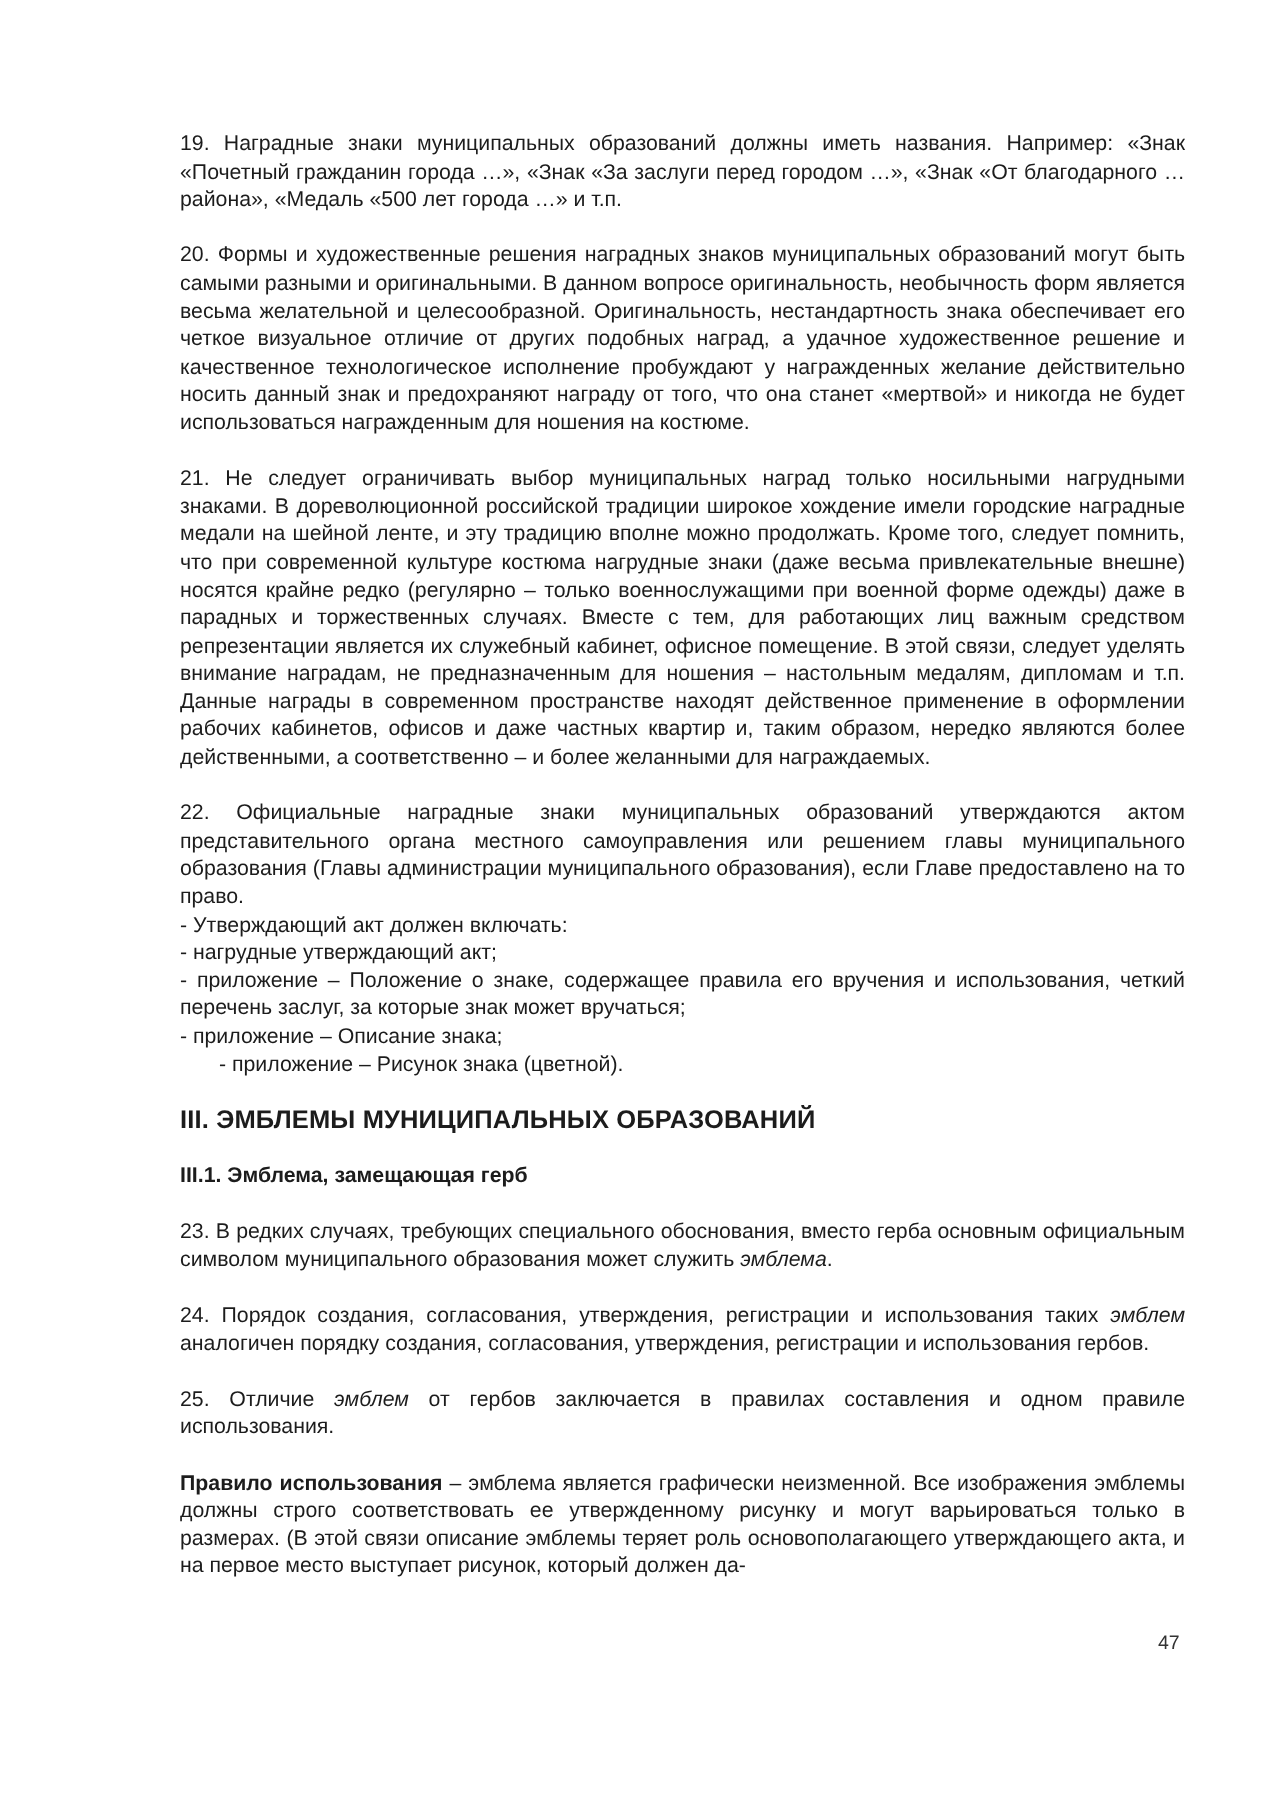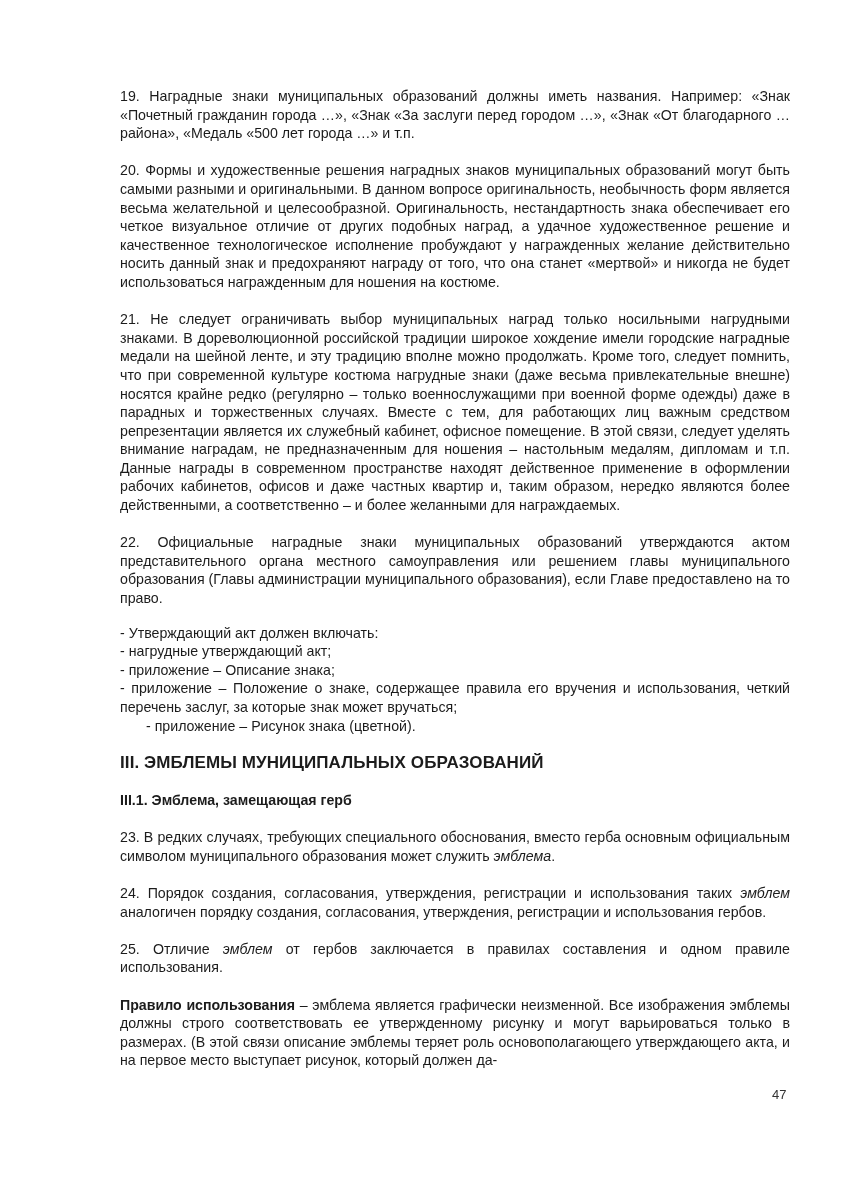--- a/index.html
+++ b/index.html
@@ -22,25 +22,25 @@
     font-family: "Liberation Sans", sans-serif; font-size: 13px; color: #333;
   }
 </style>
 </head>
 <body>
 
 <div class="page">
   <p>19. Наградные знаки муниципальных образований должны иметь названия. Например: «Знак «Почетный гражданин города …», «Знак «За заслуги перед городом …», «Знак «От благодарного … района», «Медаль «500 лет города …» и т.п.</p>
   <p>20. Формы и художественные решения наградных знаков муниципальных образований могут быть самыми разными и оригинальными. В данном вопросе оригинальность, необычность форм является весьма желательной и целесообразной. Оригинальность, нестандартность знака обеспечивает его четкое визуальное отличие от других подобных наград, а удачное художественное решение и качественное технологическое исполнение пробуждают у награжденных желание действительно носить данный знак и предохраняют награду от того, что она станет «мертвой» и никогда не будет использоваться награжденным для ношения на костюме.</p>
   <p>21. Не следует ограничивать выбор муниципальных наград только носильными нагрудными знаками. В дореволюционной российской традиции широкое хождение имели городские наградные медали на шейной ленте, и эту традицию вполне можно продолжать. Кроме того, следует помнить, что при современной культуре костюма нагрудные знаки (даже весьма привлекательные внешне) носятся крайне редко (регулярно – только военнослужащими при военной форме одежды) даже в парадных и торжественных случаях. Вместе с тем, для работающих лиц важным средством репрезентации является их служебный кабинет, офисное помещение. В этой связи, следует уделять внимание наградам, не предназначенным для ношения – настольным медалям, дипломам и т.п. Данные награды в современном пространстве находят действенное применение в оформлении рабочих кабинетов, офисов и даже частных квартир и, таким образом, нередко являются более действенными, а соответственно – и более желанными для награждаемых.</p>
-  <p style="margin-bottom:16px">22. Официальные наградные знаки муниципальных образований утверждаются актом представительного органа местного самоуправления или решением главы муниципального образования (Главы администрации муниципального образования), если Главе предоставлено на то право.</p>
+  <p style="margin-bottom:0">22. Официальные наградные знаки муниципальных образований утверждаются актом представительного органа местного самоуправления или решением главы муниципального образования (Главы администрации муниципального образования), если Главе предоставлено на то право.</p>
   <p class="list">- Утверждающий акт должен включать:</p>
   <p class="list">- нагрудные утверждающий акт;</p>
+  <p class="list" style="text-align:justify">- приложение – Положение о знаке, содержащее правила его вручения и использования, четкий перечень заслуг, за которые знак может вручаться;</p>
   <p class="list">- приложение – Описание знака;</p>
-  <p class="list" style="text-align:justify">- приложение – Положение о знаке, содержащее правила его вручения и использования, четкий перечень заслуг, за которые знак может вручаться;</p>
   <p class="list last-in-group">- приложение – Рисунок знака (цветной).</p>
 
   <div class="h1">III. ЭМБЛЕМЫ МУНИЦИПАЛЬНЫХ ОБРАЗОВАНИЙ</div>
   <div class="h2">III.1. Эмблема, замещающая герб</div>
 
   <p><span>23. В редких случаях, требующих специального обоснования, вместо герба основным официальным символом муниципального образования может служить </span><em>эмблема</em><span>.</span></p>
 
   <p><span>24. Порядок создания, согласования, утверждения, регистрации и использования таких </span><em>эмблем</em><span> аналогичен порядку создания, согласования, утверждения, регистрации и использования гербов.</span></p>
 
   <p><span>25. Отличие </span><em>эмблем</em><span> от гербов заключается в правилах составления и одном правиле использования.</span></p>

